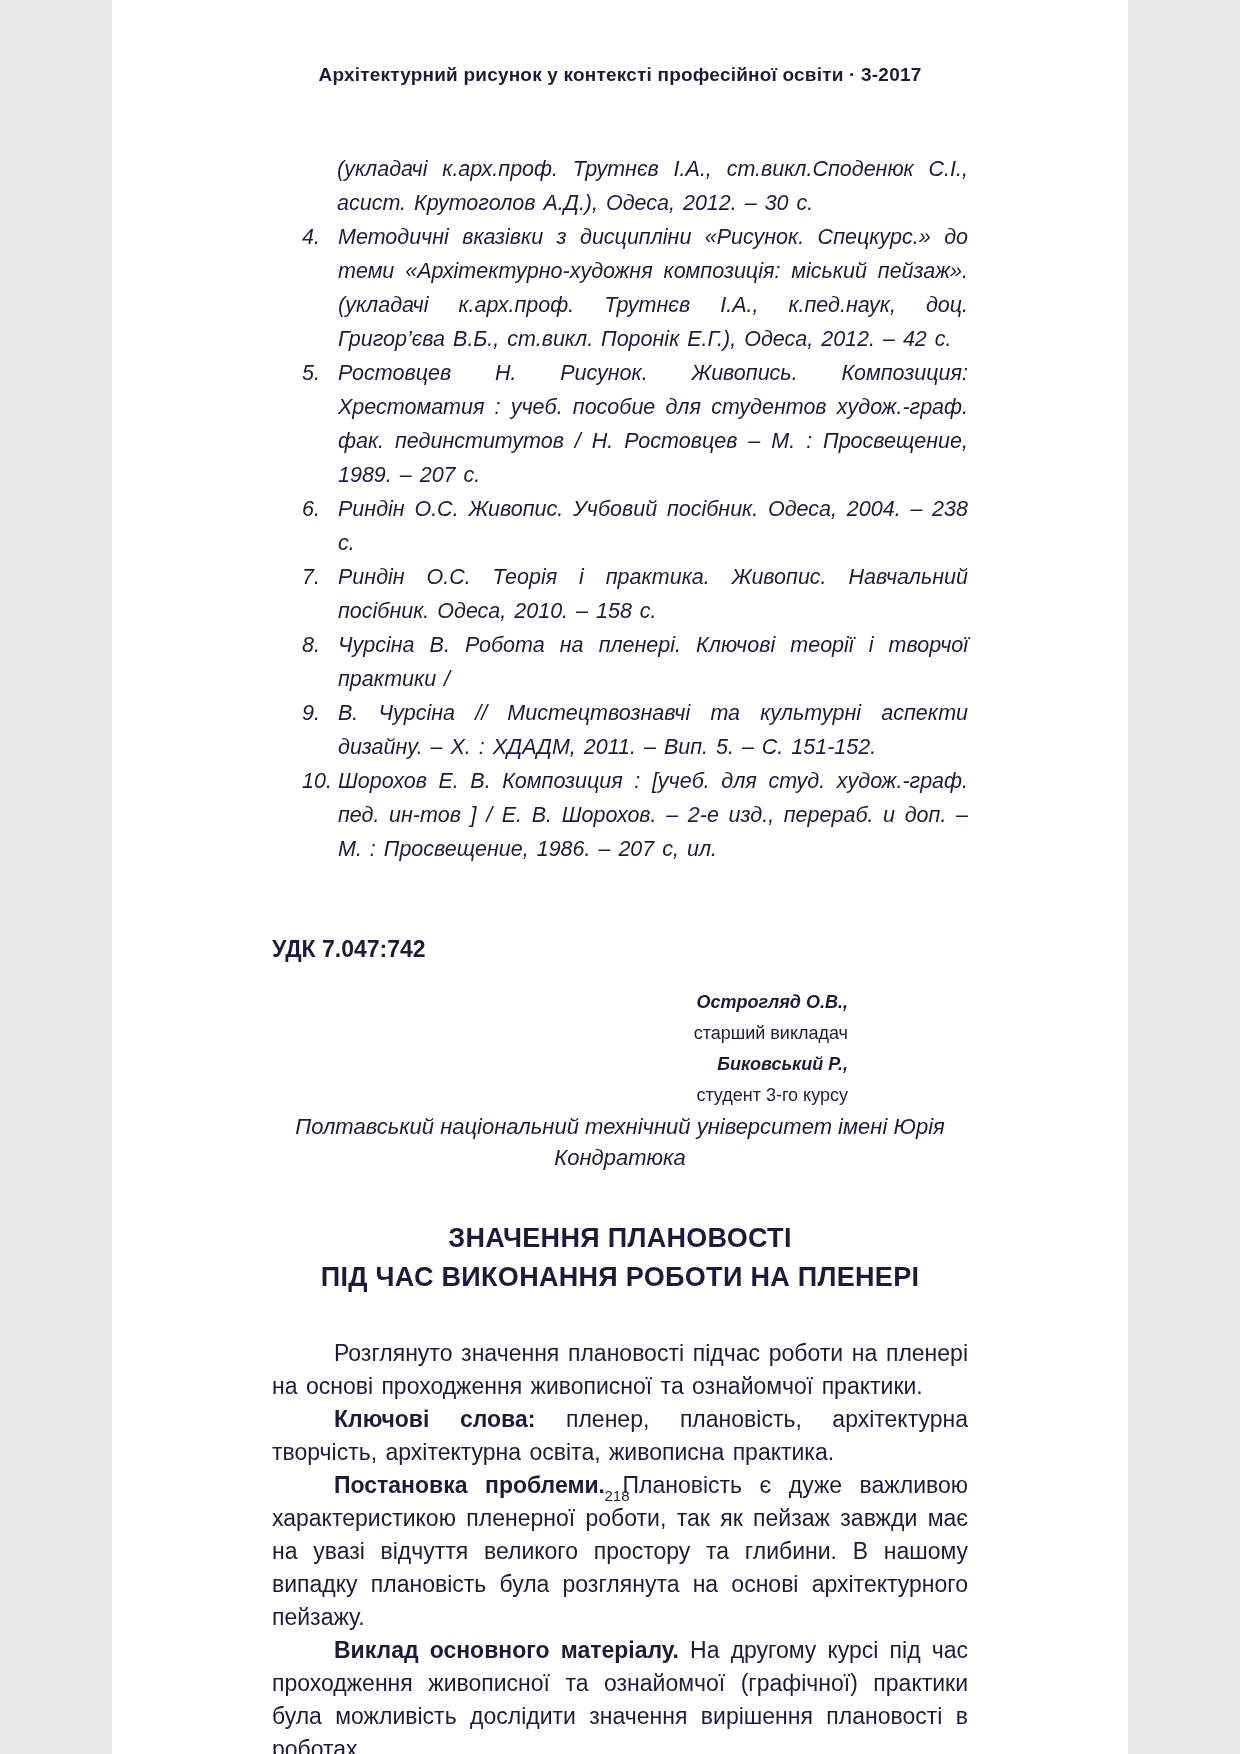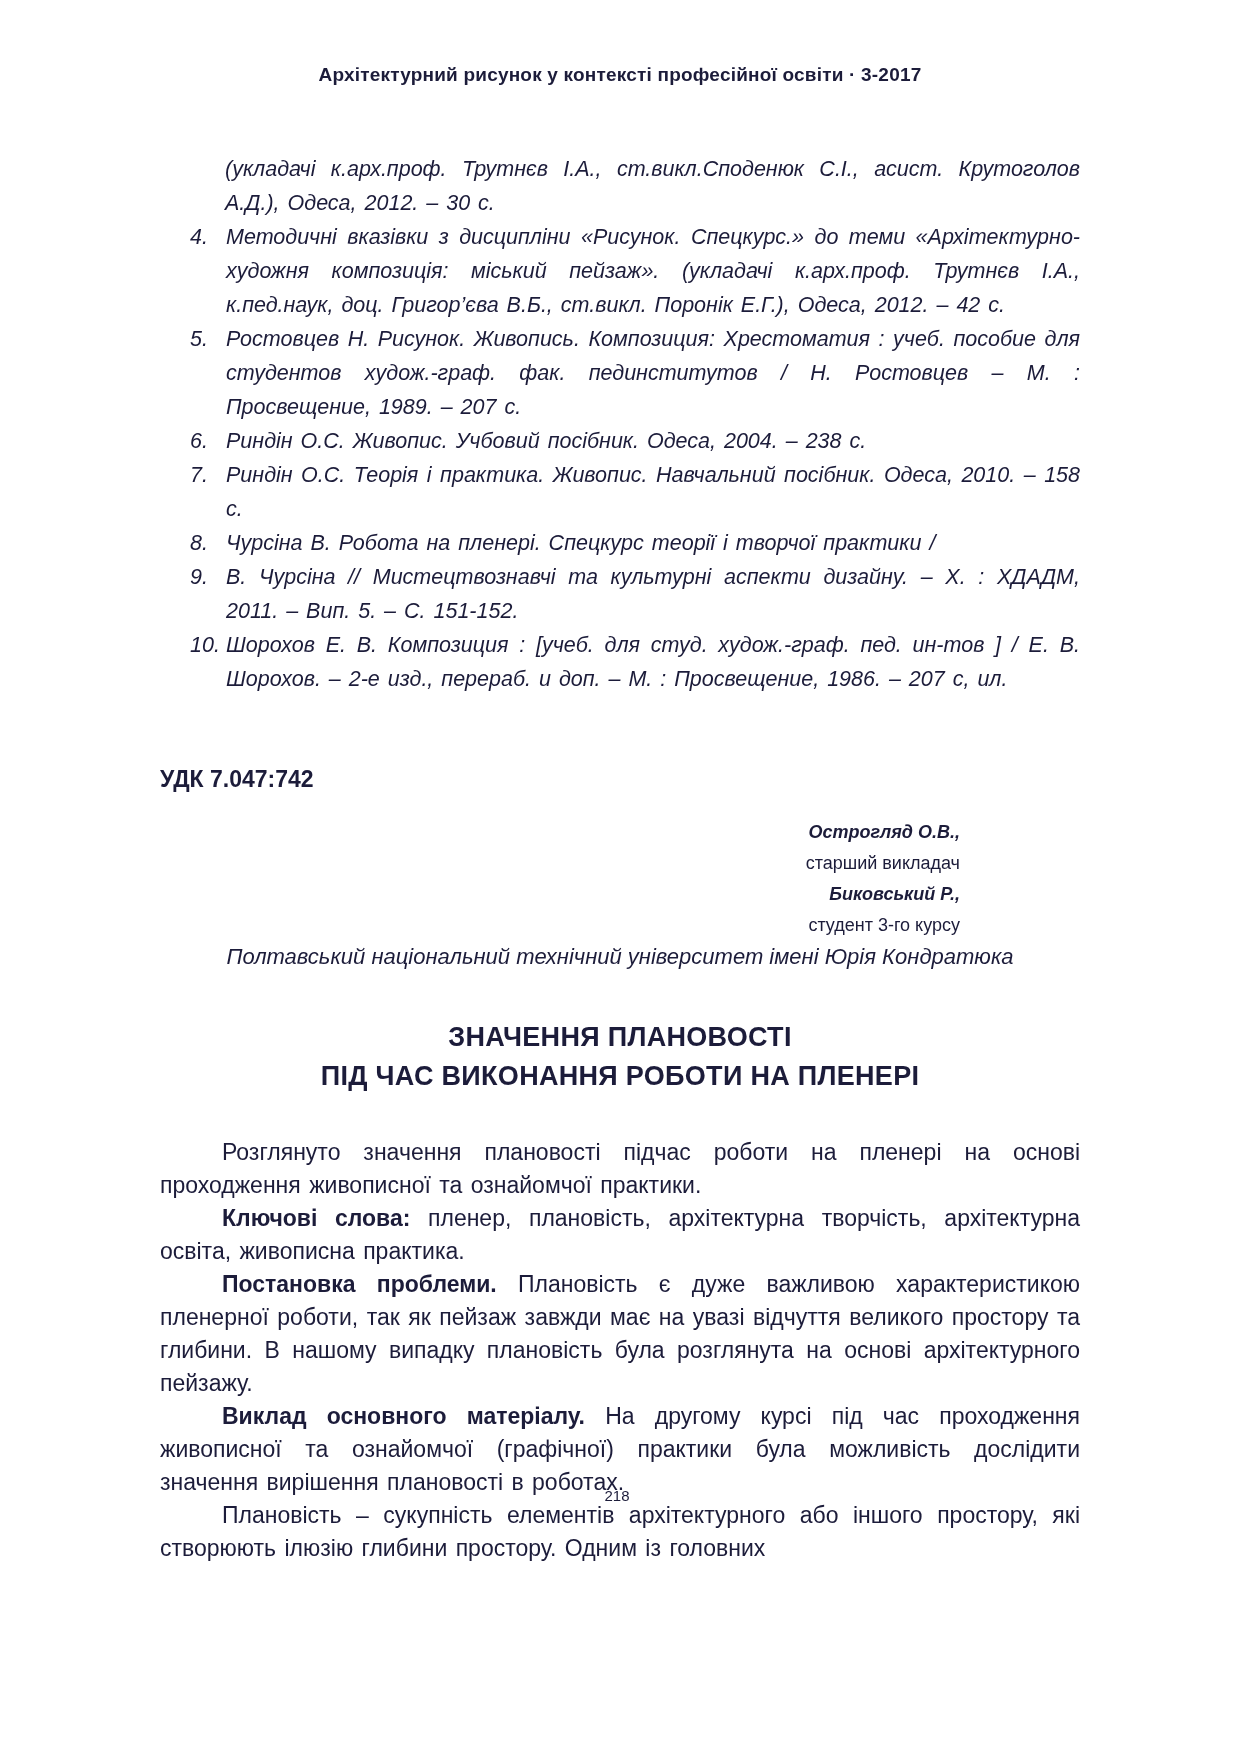--- a/index.html
+++ b/index.html
@@ -1,18 +1,18 @@
 <!DOCTYPE html>
 <html><head>
 <meta charset="utf-8">
 <style>
   * { margin: 0; padding: 0; box-sizing: border-box; }
   html, body { background: #e8e8e8; }
   .page {
-    width: 1240px;
+    width: 1016px;
     height: 1754px;
     margin: 0 auto;
     background: #ffffff;
     color: #1c1c3a;
     font-family: "Liberation Sans", sans-serif;
     padding: 64px 160px 0 160px;
     position: relative;
     overflow: hidden;
   }
   .doc-header {
@@ -113,21 +113,21 @@
     <div class="ref-item">
       <span class="ref-num">6.</span>
       <span class="ref-text">Риндін О.С. Живопис. Учбовий посібник. Одеса, 2004. – 238 с.</span>
     </div>
     <div class="ref-item">
       <span class="ref-num">7.</span>
       <span class="ref-text">Риндін О.С. Теорія і практика. Живопис. Навчальний посібник. Одеса, 2010. – 158 с.</span>
     </div>
     <div class="ref-item">
       <span class="ref-num">8.</span>
-      <span class="ref-text">Чурсіна В. Робота на пленері. Спецкурс теорії і творчої практики /</span>
+      <span class="ref-text">Чурсіна В. Робота на пленері. Ключові теорії і творчої практики /</span>
     </div>
     <div class="ref-item">
       <span class="ref-num">9.</span>
       <span class="ref-text">В. Чурсіна // Мистецтвознавчі та культурні аспекти дизайну. – Х. : ХДАДМ, 2011. – Вип. 5. – С. 151-152.</span>
     </div>
     <div class="ref-item">
       <span class="ref-num">10.</span>
       <span class="ref-text">Шорохов Е. В. Композиция : [учеб. для студ. худож.-граф. пед. ин-тов ] / Е. В. Шорохов. – 2-е изд., перераб. и доп. – М. : Просвещение, 1986. – 207 с, ил.</span>
     </div>
   </div>

